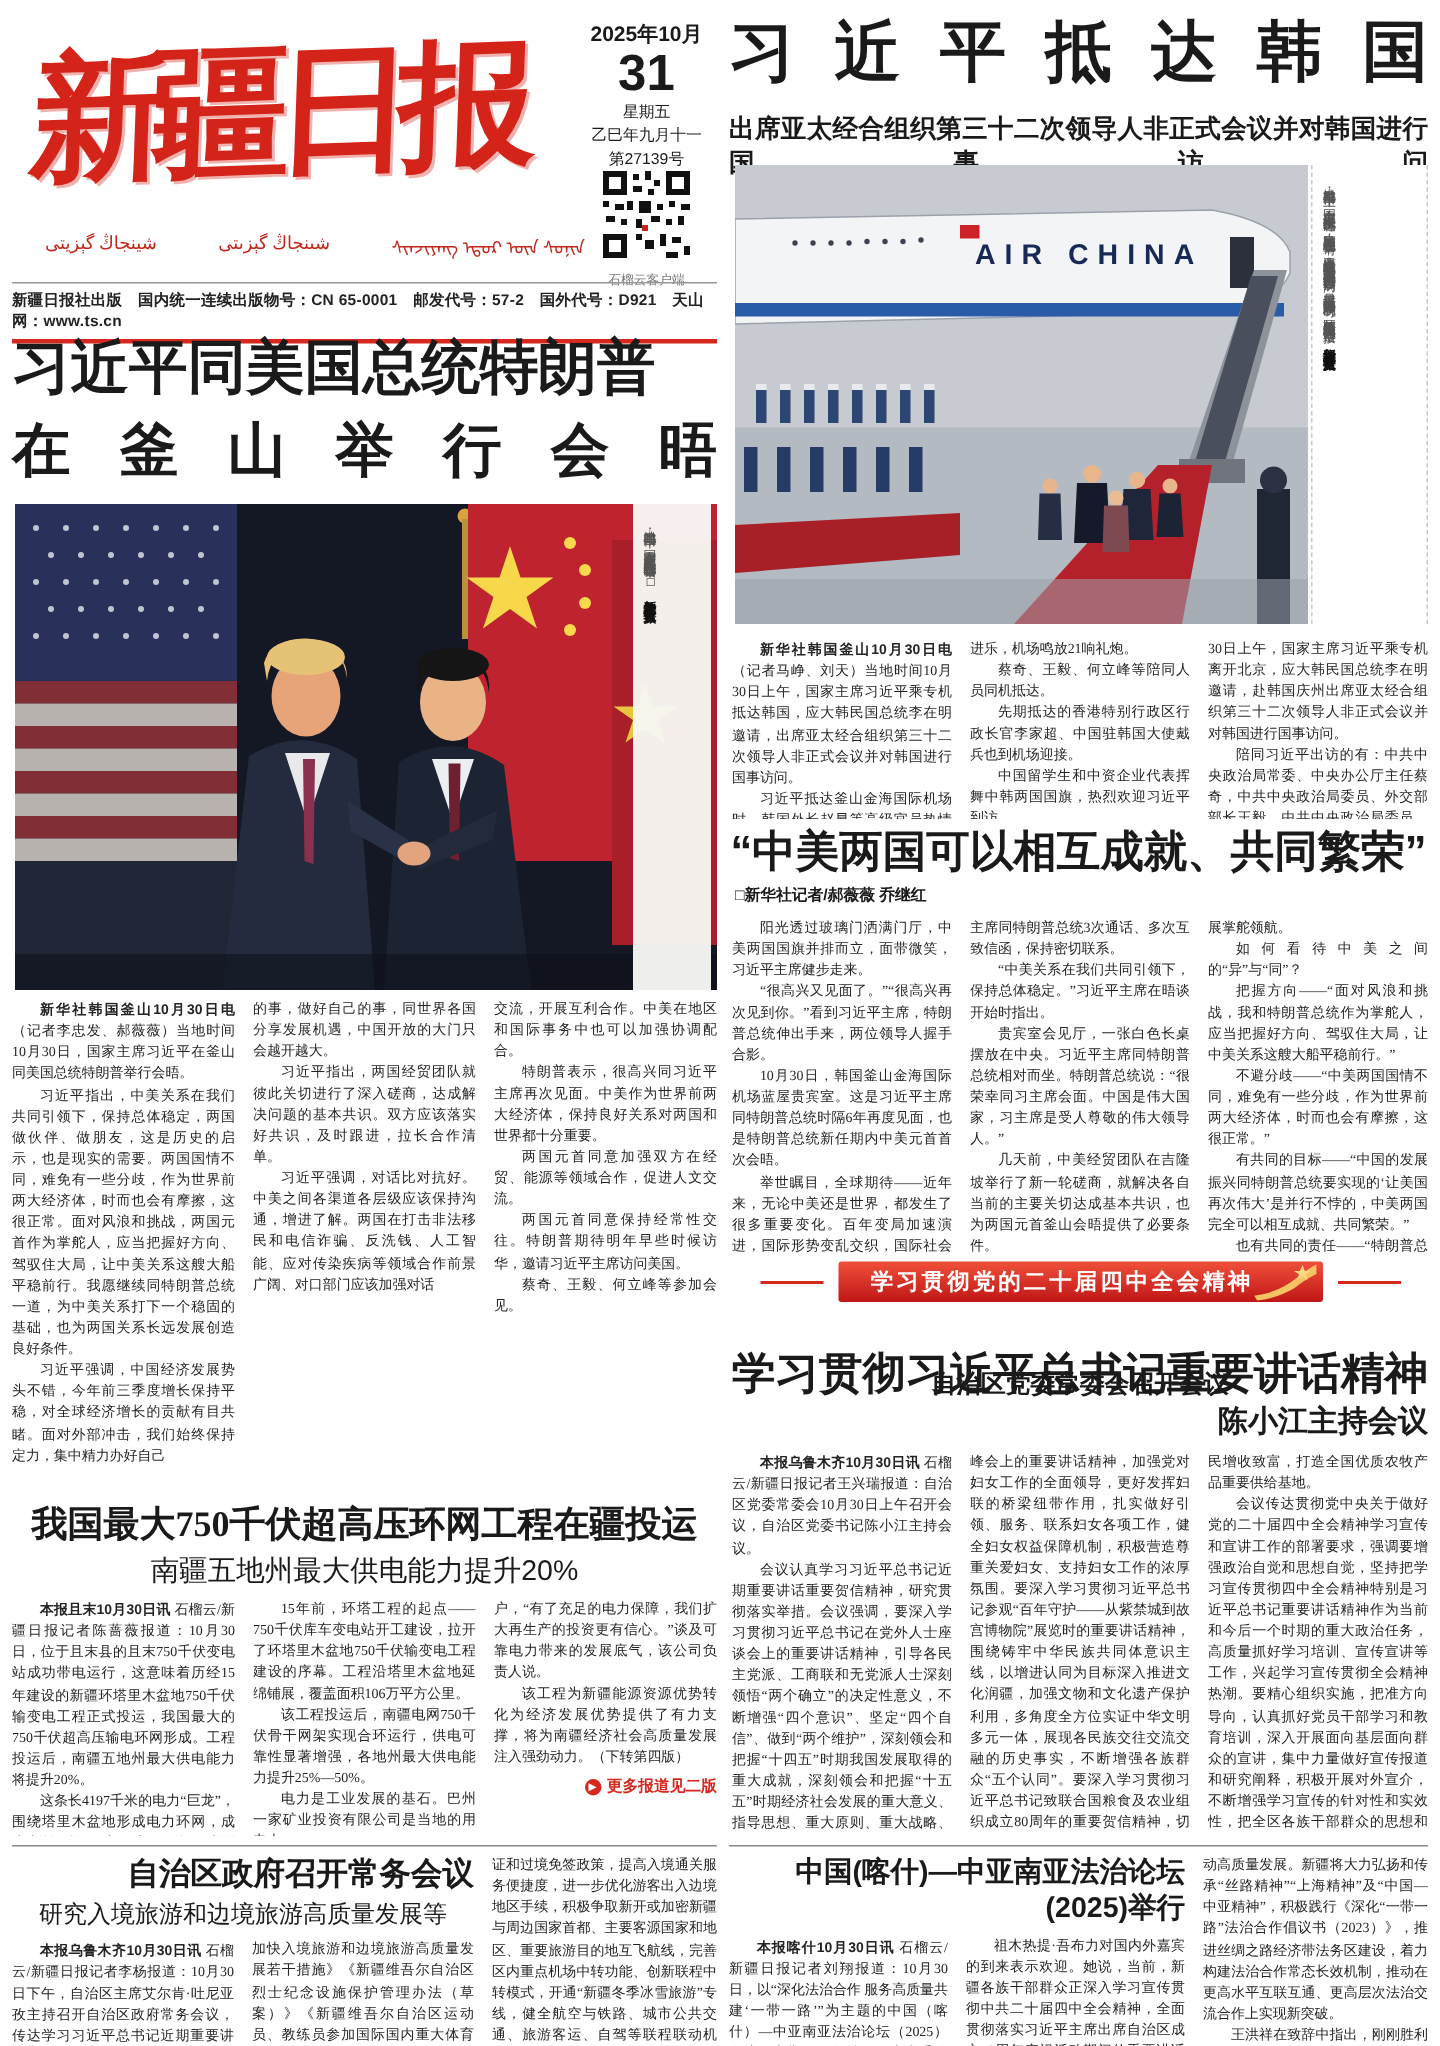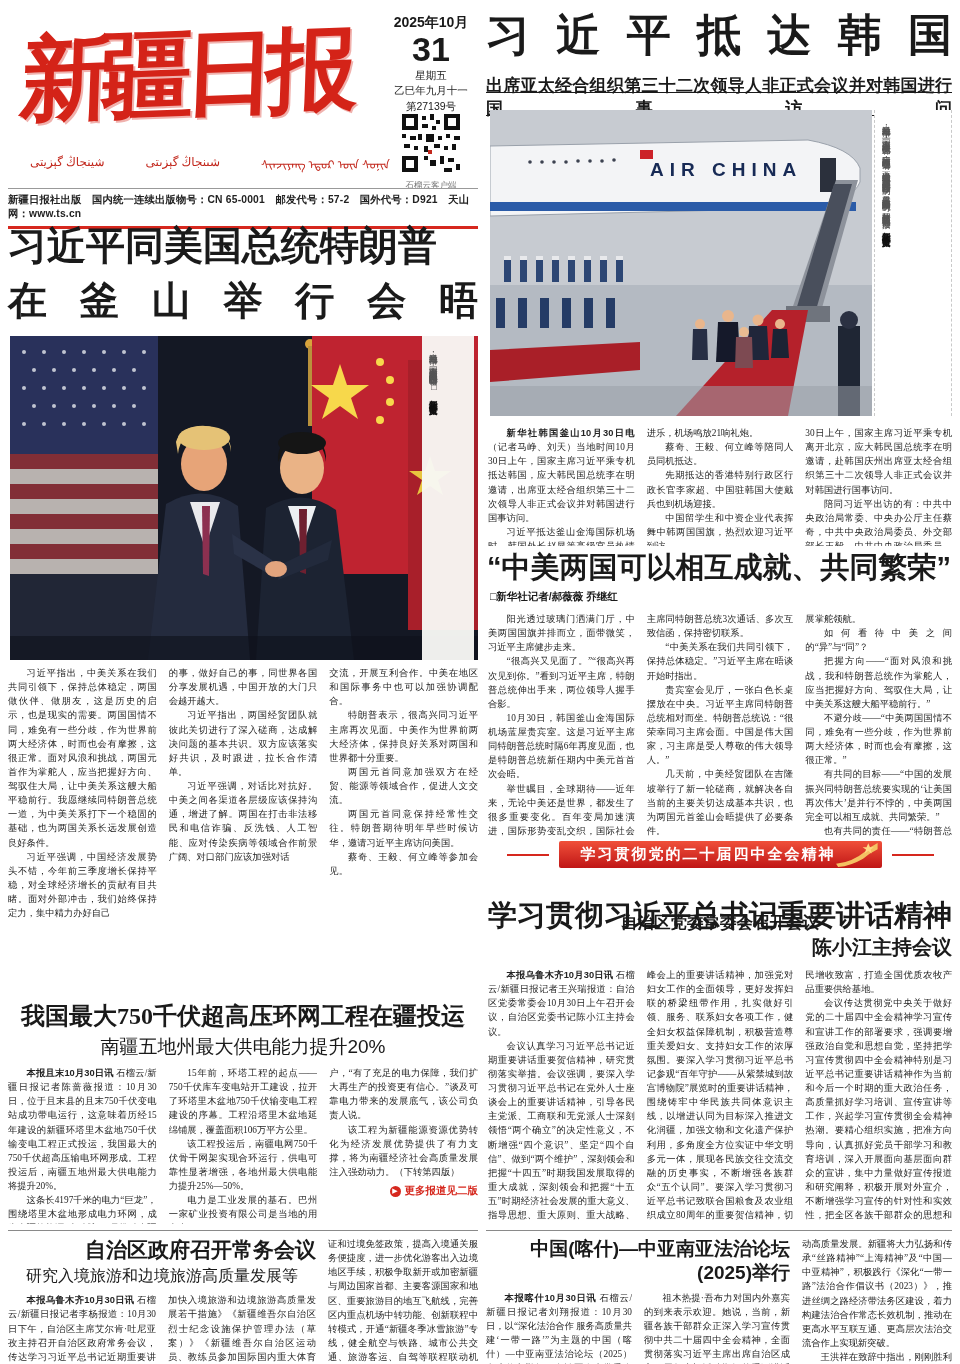--- a/index.html
+++ b/index.html
@@ -18,21 +18,21 @@
   .datebox .d{font-size:34px;font-weight:800;line-height:1.05;}
   .datebox .small{font-size:10.5px;line-height:1.5;}
   .qrwrap{left:399px;top:112px;width:64px;text-align:center;}
   .qrlabel{font-size:8.5px;color:#777;margin-top:2px;}
   .publine{left:8px;top:188px;width:470px;font-size:10.3px;font-weight:700;color:#222;
            border-top:1px solid #999;border-bottom:3px solid #d6281e;padding:4px 0 5px 0;
            font-family:"Liberation Sans",sans-serif;letter-spacing:.2px;}
   
   .h-justify{text-align:justify;text-align-last:justify;}
   .arr-head{left:486px;top:4px;width:466px;font-size:44px;font-weight:900;line-height:1.4;}
-  .arr-sub{left:486px;top:74px;width:466px;font-size:17px;font-weight:800;text-decoration:underline;}
+  .arr-sub{left:486px;top:74px;width:466px;font-size:17px;font-weight:800;}
   .meet-head{left:8px;top:218px;width:470px;font-size:39px;font-weight:900;line-height:1.42;}
   .pros-head{left:486px;top:548px;width:466px;font-size:29px;font-weight:900;text-align:center;white-space:nowrap;}
   .pros-byline{left:490px;top:590px;width:460px;font-size:10.5px;font-weight:700;}
   .plen-kicker{left:488px;top:912px;width:464px;font-size:16.5px;font-weight:700;text-align:center;}
   .plen-head{left:488px;top:896px;width:464px;font-size:29px;font-weight:900;text-align:center;white-space:nowrap;}
   .plen-sub{left:488px;top:934px;width:464px;font-size:20px;font-weight:700;text-align:right;}
   .pow-head{left:8px;top:1000px;width:470px;font-size:24px;font-weight:900;text-align:center;white-space:nowrap;}
   .pow-sub{left:8px;top:1034px;width:470px;font-size:19px;font-weight:500;text-align:center;}
   
   .cols{display:flex;gap:12px;overflow:hidden;}
@@ -383,20 +383,21 @@
     <div class="leftcapband">
       <div class="vcap" style="height:100%;">
         <span>当地时间十月三十日，国家主席习近平在釜山同美国总统特朗普举行会晤。</span>
         <span class="credit">□新华社记者 黄敬文摄</span>
       </div>
     </div>
   </div>
 
   <div class="abs cols" style="left:8px;top:666px;width:470px;height:330px;">
     <div class="col">
+        <p><b>新华社韩国釜山10月30日电</b>（记者李忠发、郝薇薇）当地时间10月30日，国家主席习近平在釜山同美国总统特朗普举行会晤。</p>
         <p>习近平指出，中美关系在我们共同引领下，保持总体稳定，两国做伙伴、做朋友，这是历史的启示，也是现实的需要。两国国情不同，难免有一些分歧，作为世界前两大经济体，时而也会有摩擦，这很正常。面对风浪和挑战，两国元首作为掌舵人，应当把握好方向、驾驭住大局，让中美关系这艘大船平稳前行。我愿继续同特朗普总统一道，为中美关系打下一个稳固的基础，也为两国关系长远发展创造良好条件。</p>
         <p>习近平强调，中国经济发展势头不错，今年前三季度增长保持平稳，对全球经济增长的贡献有目共睹。面对外部冲击，我们始终保持定力，集中精力办好自己</p>
       </div>
     <div class="col">
         <p class="cont">的事，做好自己的事，同世界各国分享发展机遇，中国开放的大门只会越开越大。</p>
         <p>习近平指出，两国经贸团队就彼此关切进行了深入磋商，达成解决问题的基本共识。双方应该落实好共识，及时跟进，拉长合作清单。</p>
         <p>习近平强调，对话比对抗好。中美之间各渠道各层级应该保持沟通，增进了解。两国在打击非法移民和电信诈骗、反洗钱、人工智能、应对传染疾病等领域合作前景广阔、对口部门应该加强对话</p>
       </div>
     <div class="col">
         <p class="cont">交流，开展互利合作。中美在地区和国际事务中也可以加强协调配合。</p>

